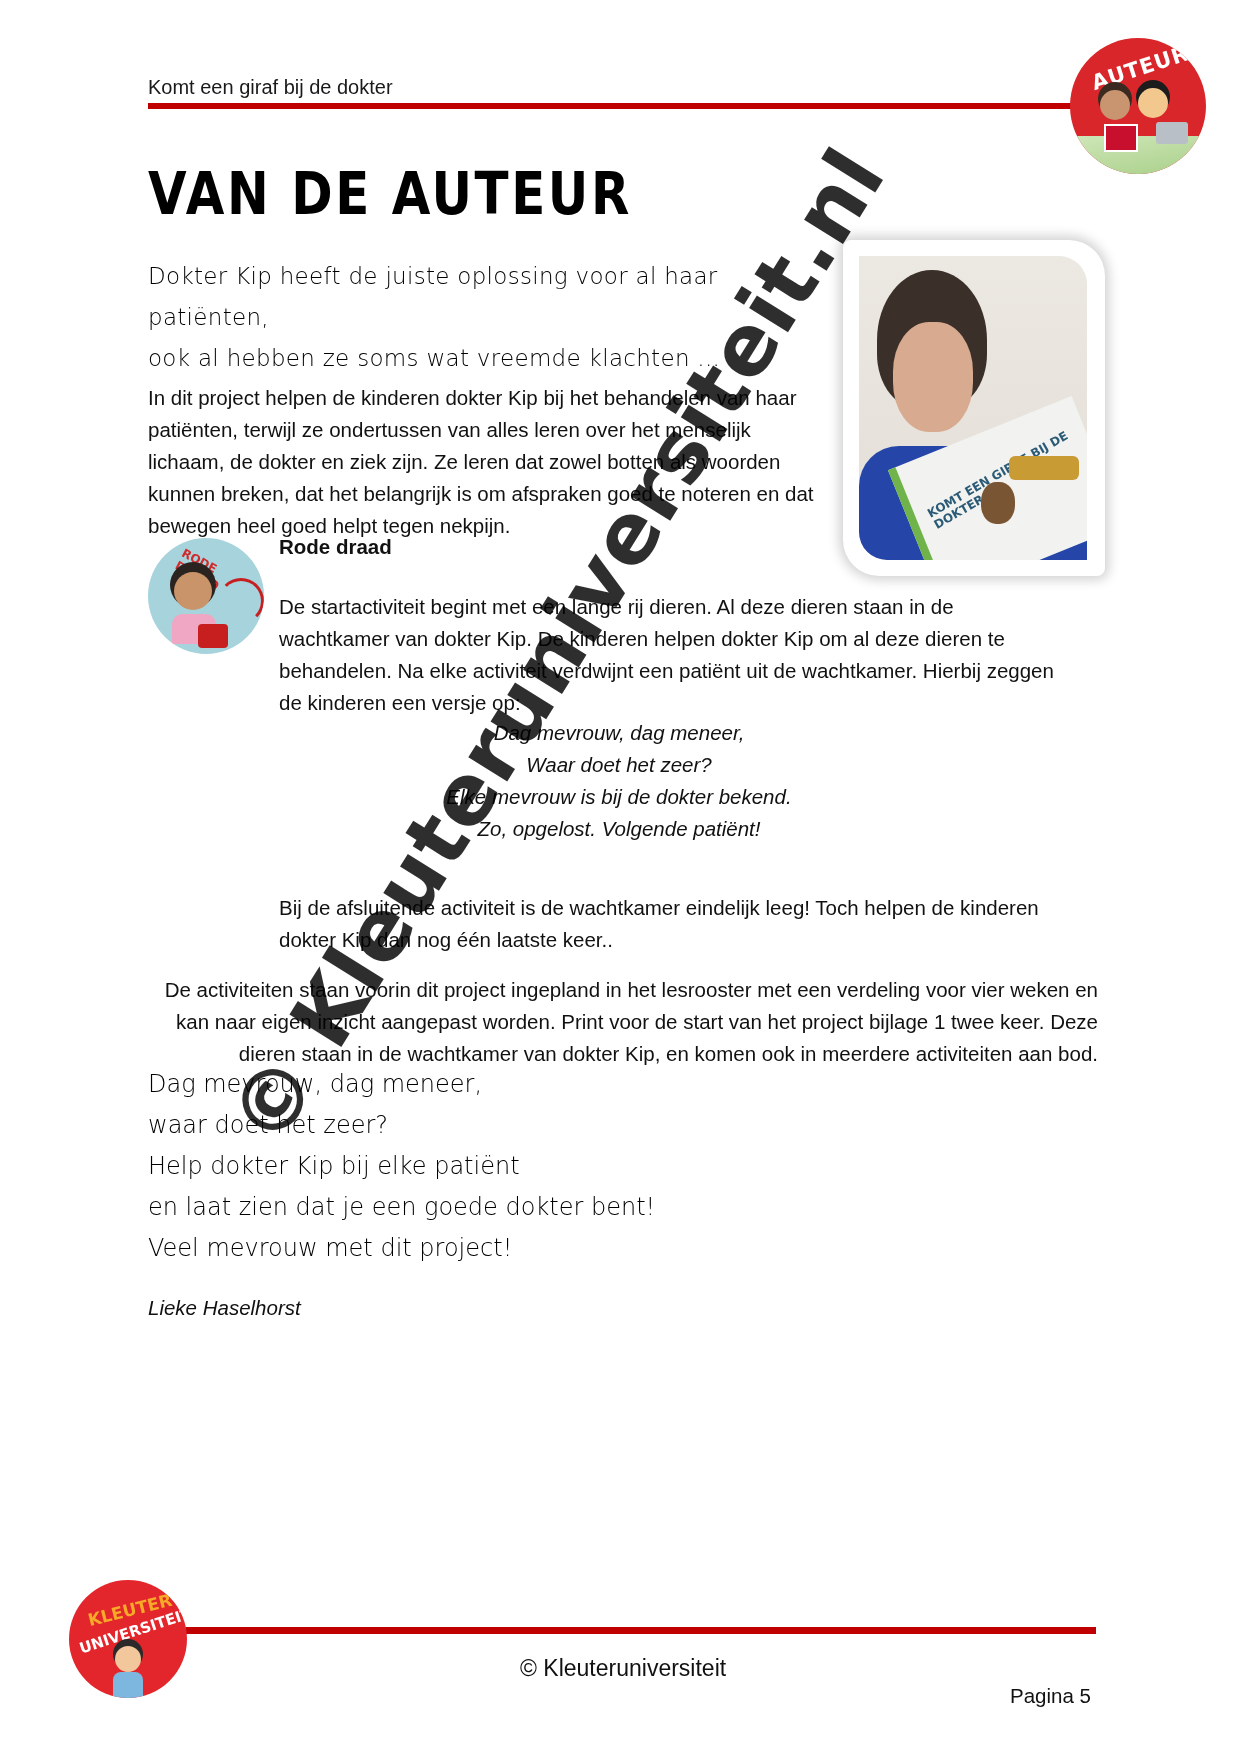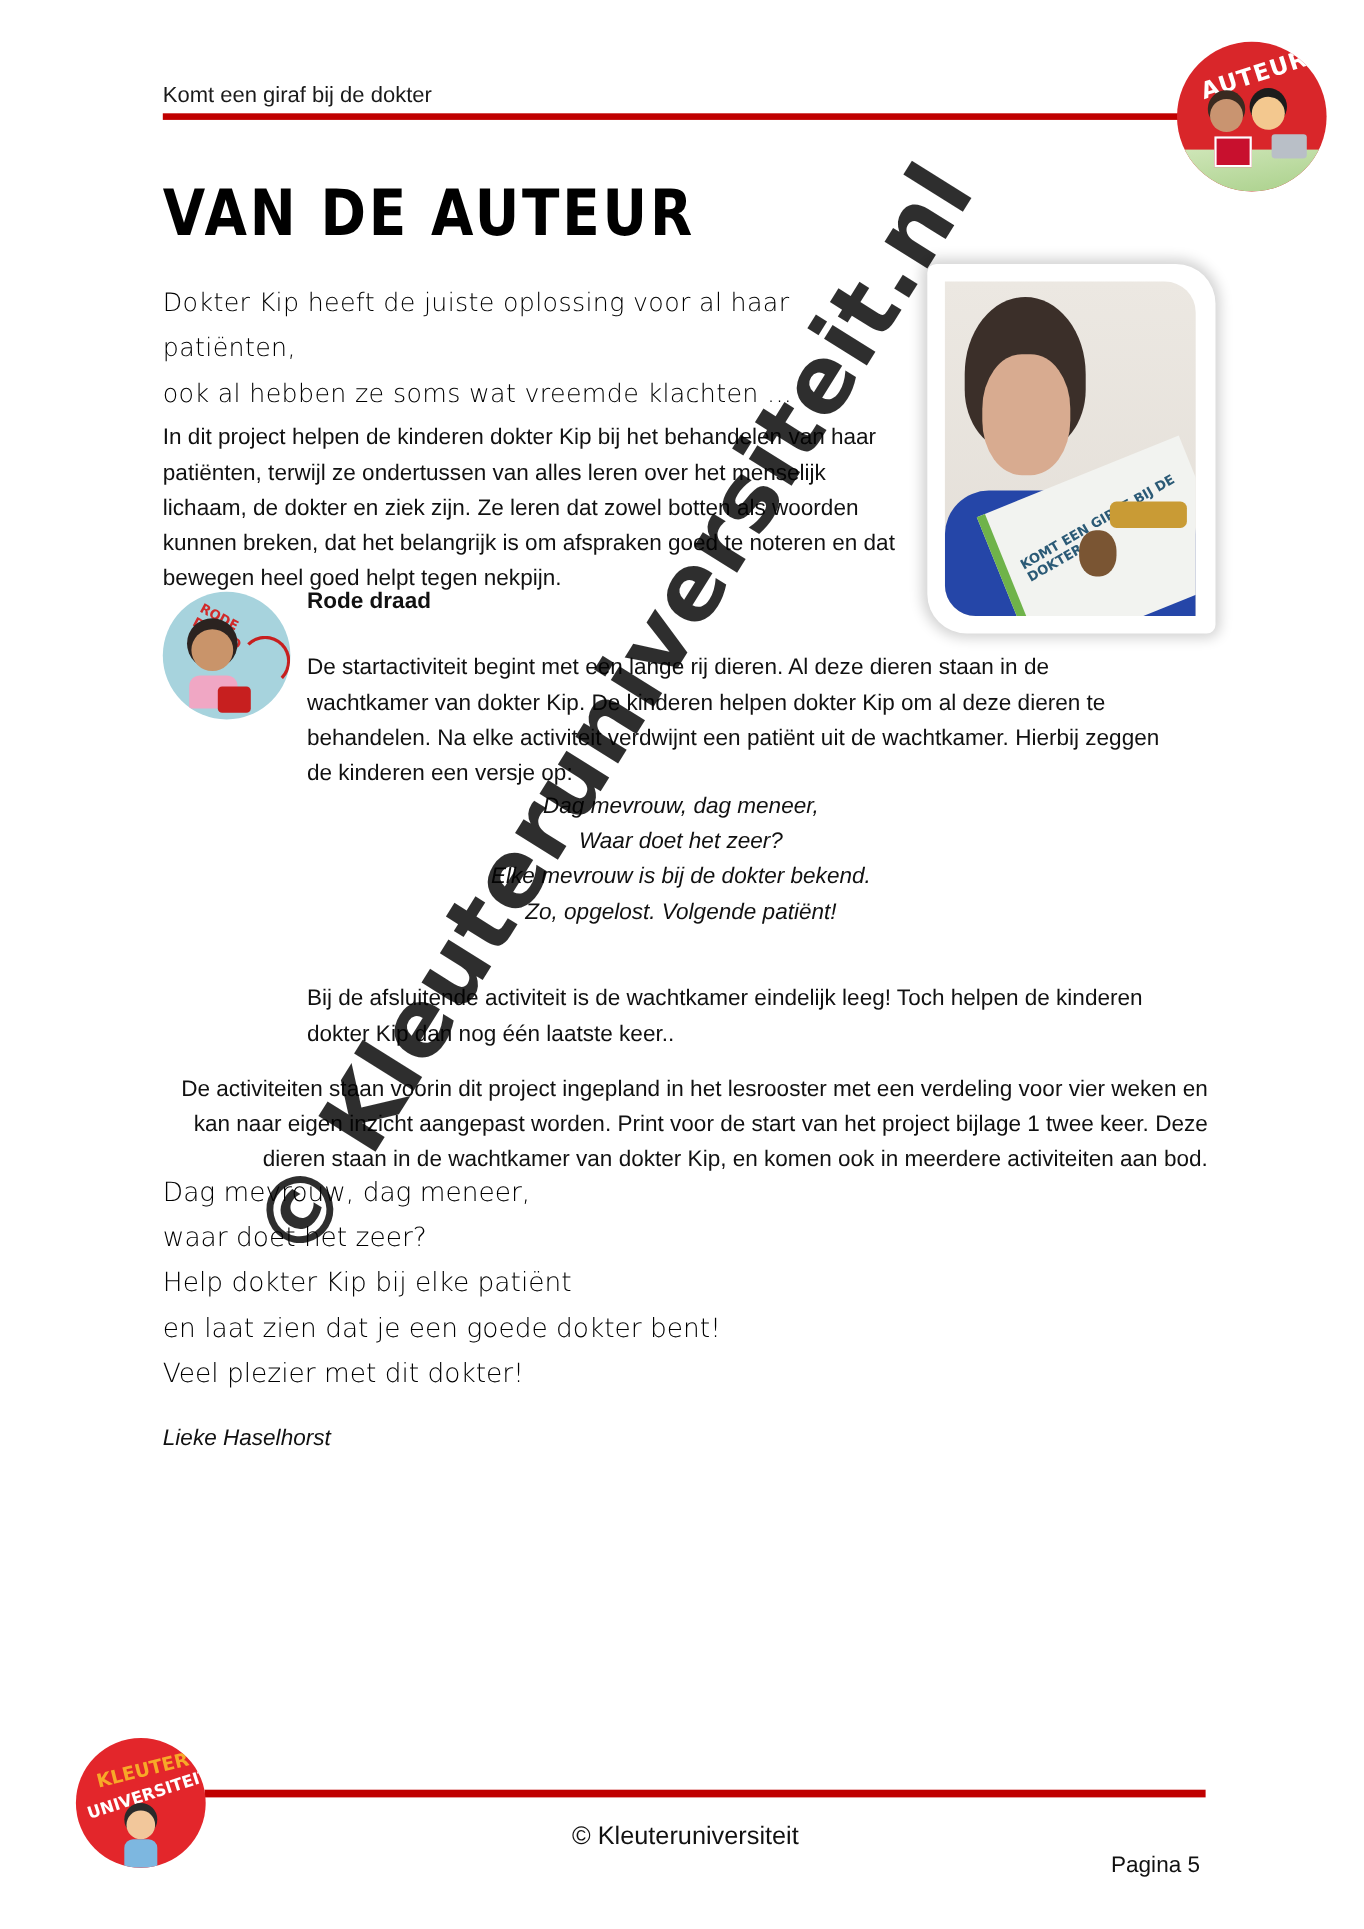--- a/index.html
+++ b/index.html
@@ -124,21 +124,21 @@
 </div>
 
 <div class="abs body p3">Bij de afsluitende activiteit is de wachtkamer eindelijk leeg! Toch helpen de kinderen dokter Kip dan nog één laatste keer..</div>
 <div class="abs body p4">De activiteiten staan voorin dit project ingepland in het lesrooster met een verdeling voor vier weken en kan naar eigen inzicht aangepast worden. Print voor de start van het project bijlage 1 twee keer. Deze dieren staan in de wachtkamer van dokter Kip, en komen ook in meerdere activiteiten aan bod.</div>
 
 <div class="abs hand poem">
   <div>Dag mevrouw, dag meneer,</div>
   <div>waar doet het zeer?</div>
   <div>Help dokter Kip bij elke patiënt</div>
   <div>en laat zien dat je een goede dokter bent!</div>
-  <div>Veel plezier met dit dokter!</div>
+  <div>Veel mevrouw met dit project!</div>
 </div>
 
 <div class="abs signature">Lieke Haselhorst</div>
 
 <div class="abs watermark">© Kleuteruniversiteit.nl</div>
 
 <div class="abs footer-rule"></div>
 <div class="abs badge footer-badge">
   <span class="l1">KLEUTER</span>
   <span class="l2">UNIVERSITEIT</span>

